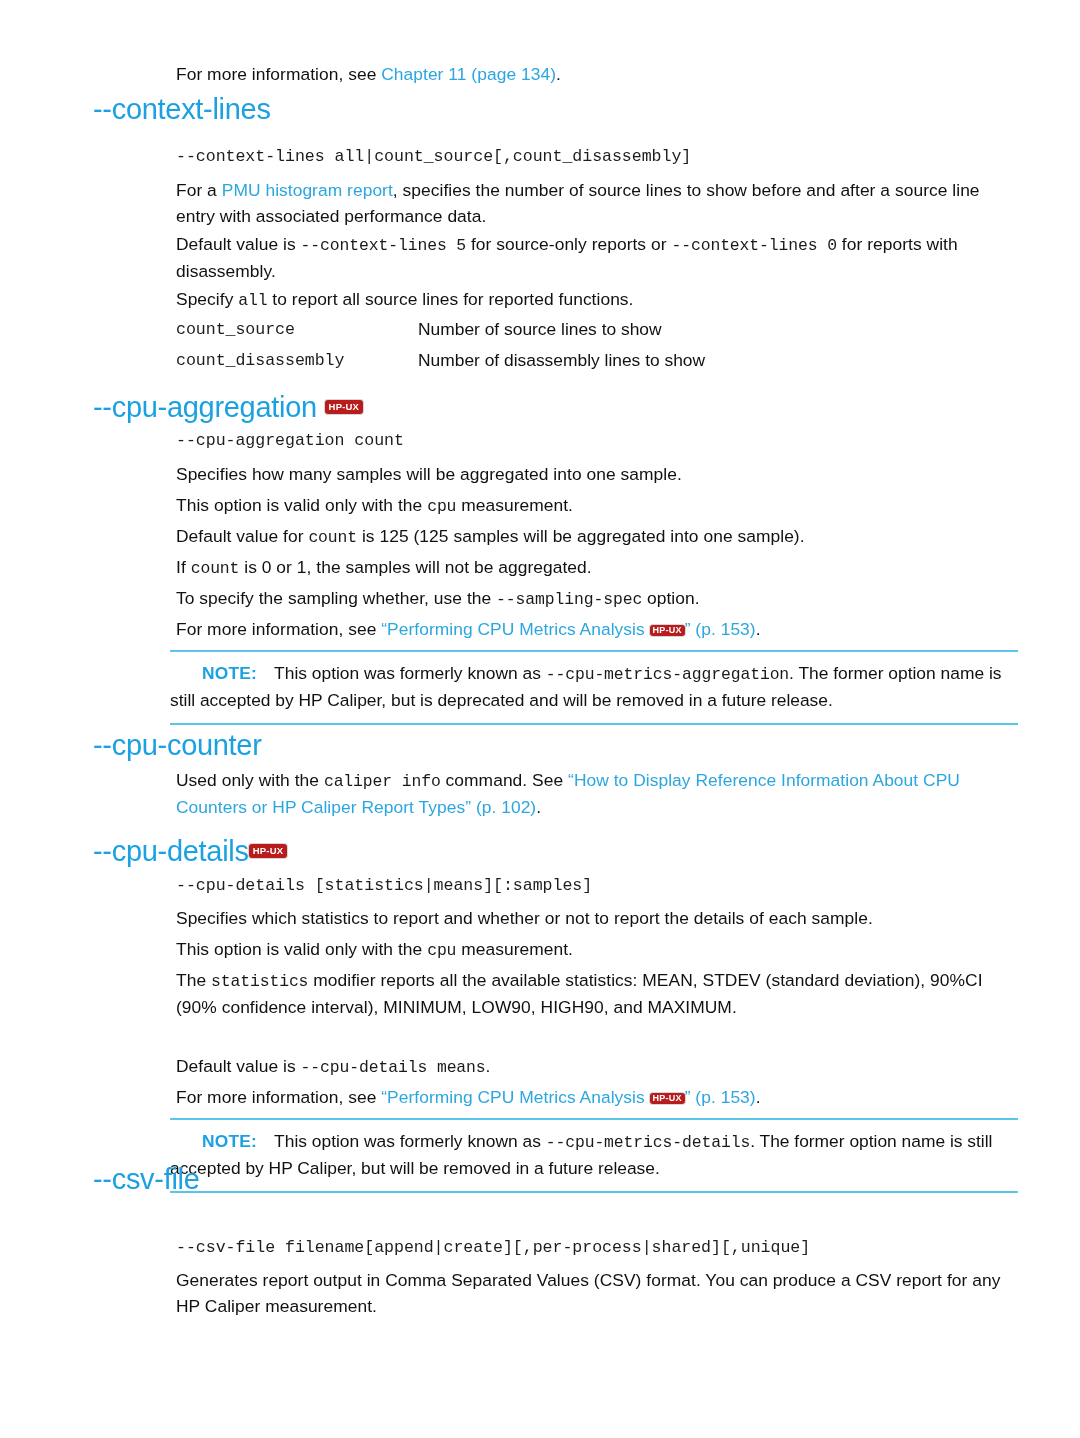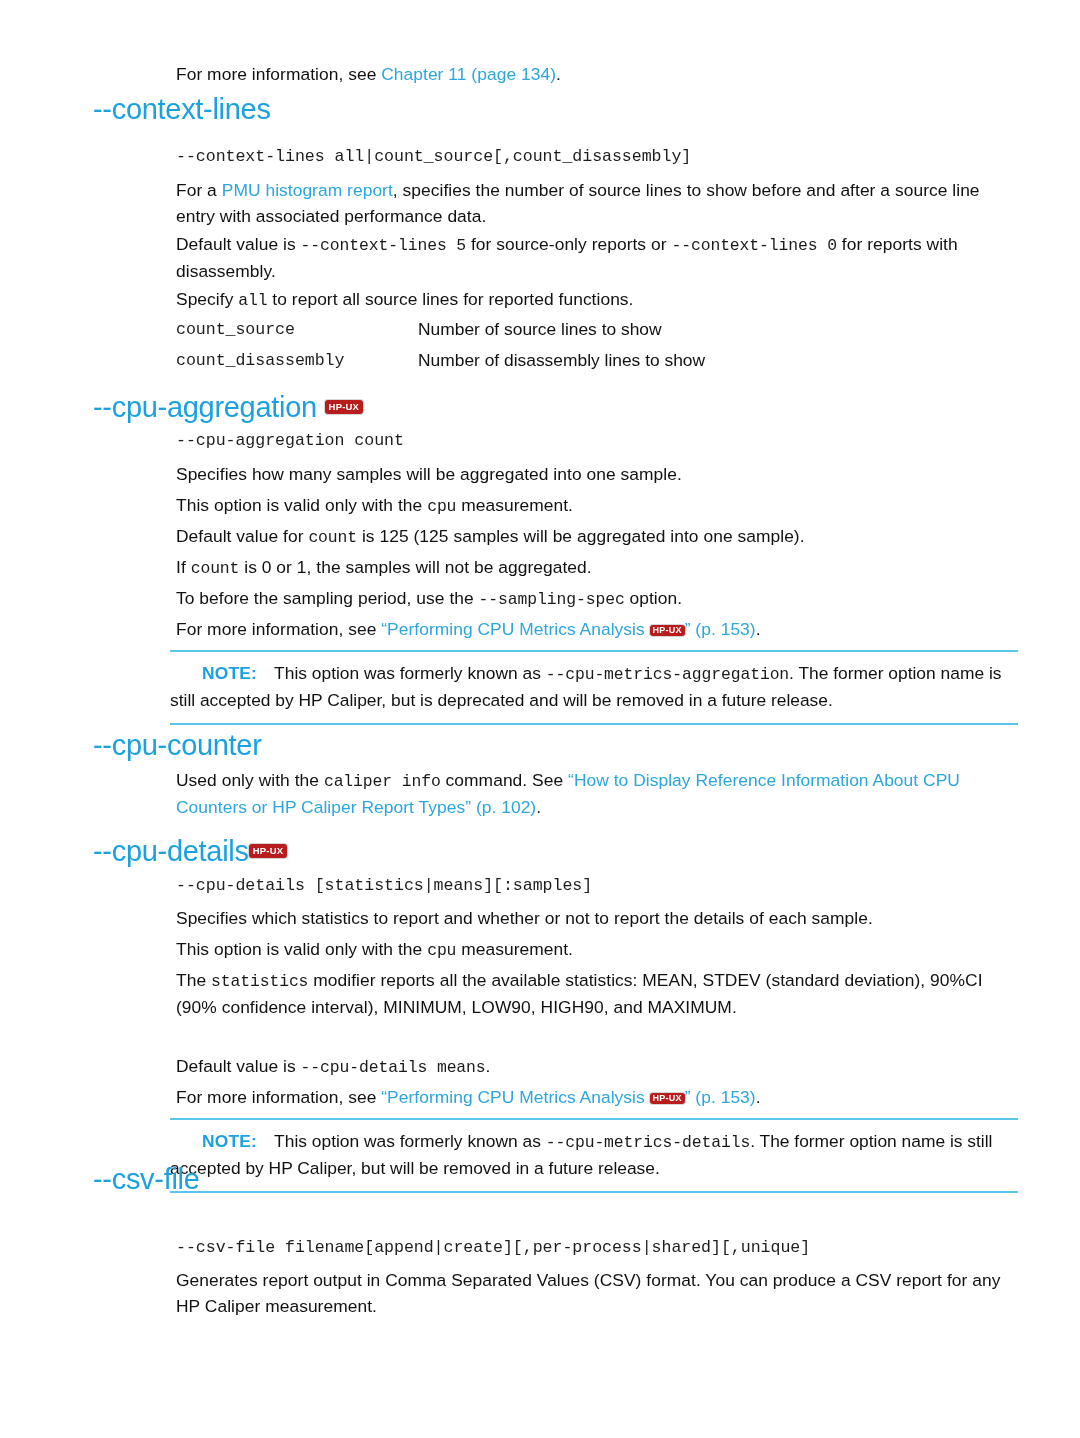--- a/index.html
+++ b/index.html
@@ -203,21 +203,21 @@
 
   <div class="body-text" style="top:524px;">
     <span>Default value for </span><span class="mono">count</span><span> is 125 (125 samples will be aggregated into one sample).</span>
   </div>
 
   <div class="body-text" style="top:555px;">
     <span>If </span><span class="mono">count</span><span> is 0 or 1, the samples will not be aggregated.</span>
   </div>
 
   <div class="body-text" style="top:586px;">
-    <span>To before the sampling period, use the </span><span class="mono">--sampling-spec</span><span> option.</span>
+    <span>To specify the sampling whether, use the </span><span class="mono">--sampling-spec</span><span> option.</span>
   </div>
 
   <div class="body-text" style="top:617px;">
     <span>For more information, see </span><span class="link"><span>“Performing CPU Metrics Analysis </span><span class="hpux-badge inline-small">HP-UX</span><span>” (p. 153)</span></span><span>.</span>
   </div>
 
   <div class="note-block" style="top:650px;">
     <div class="note-rule"></div>
     <div class="note-body">
       <span class="note-label">NOTE:</span><span class="note-gap"></span><span>This option was formerly known as </span><span class="mono">--cpu-metrics-aggregation</span><span>. The former option name is still accepted by HP Caliper, but is deprecated and will be removed in a future release.</span>

